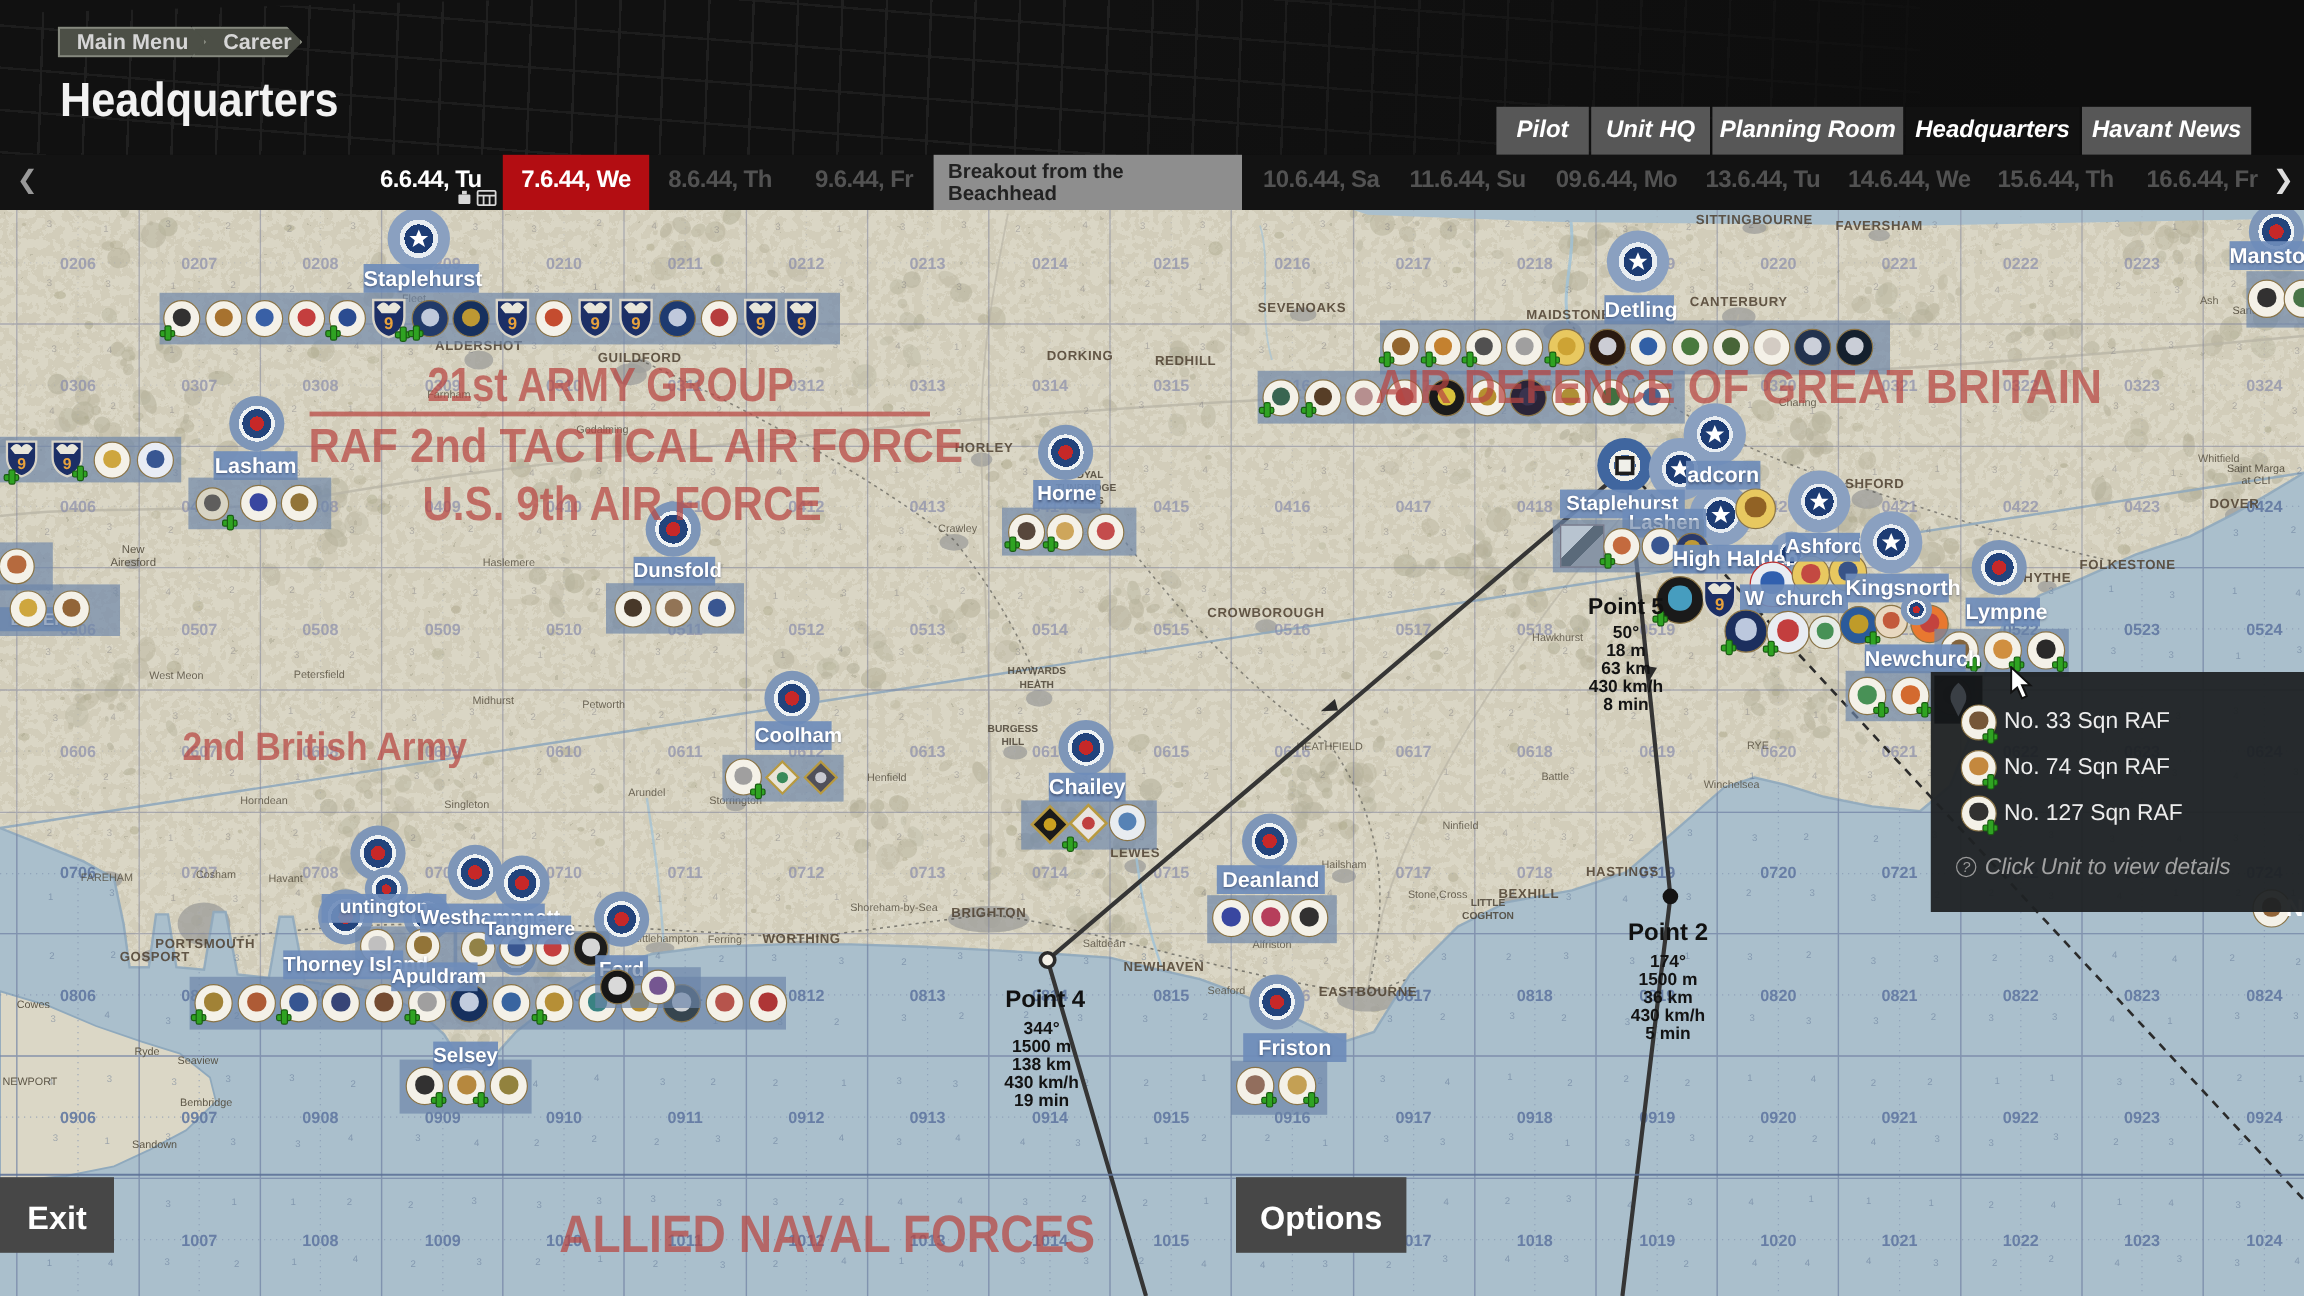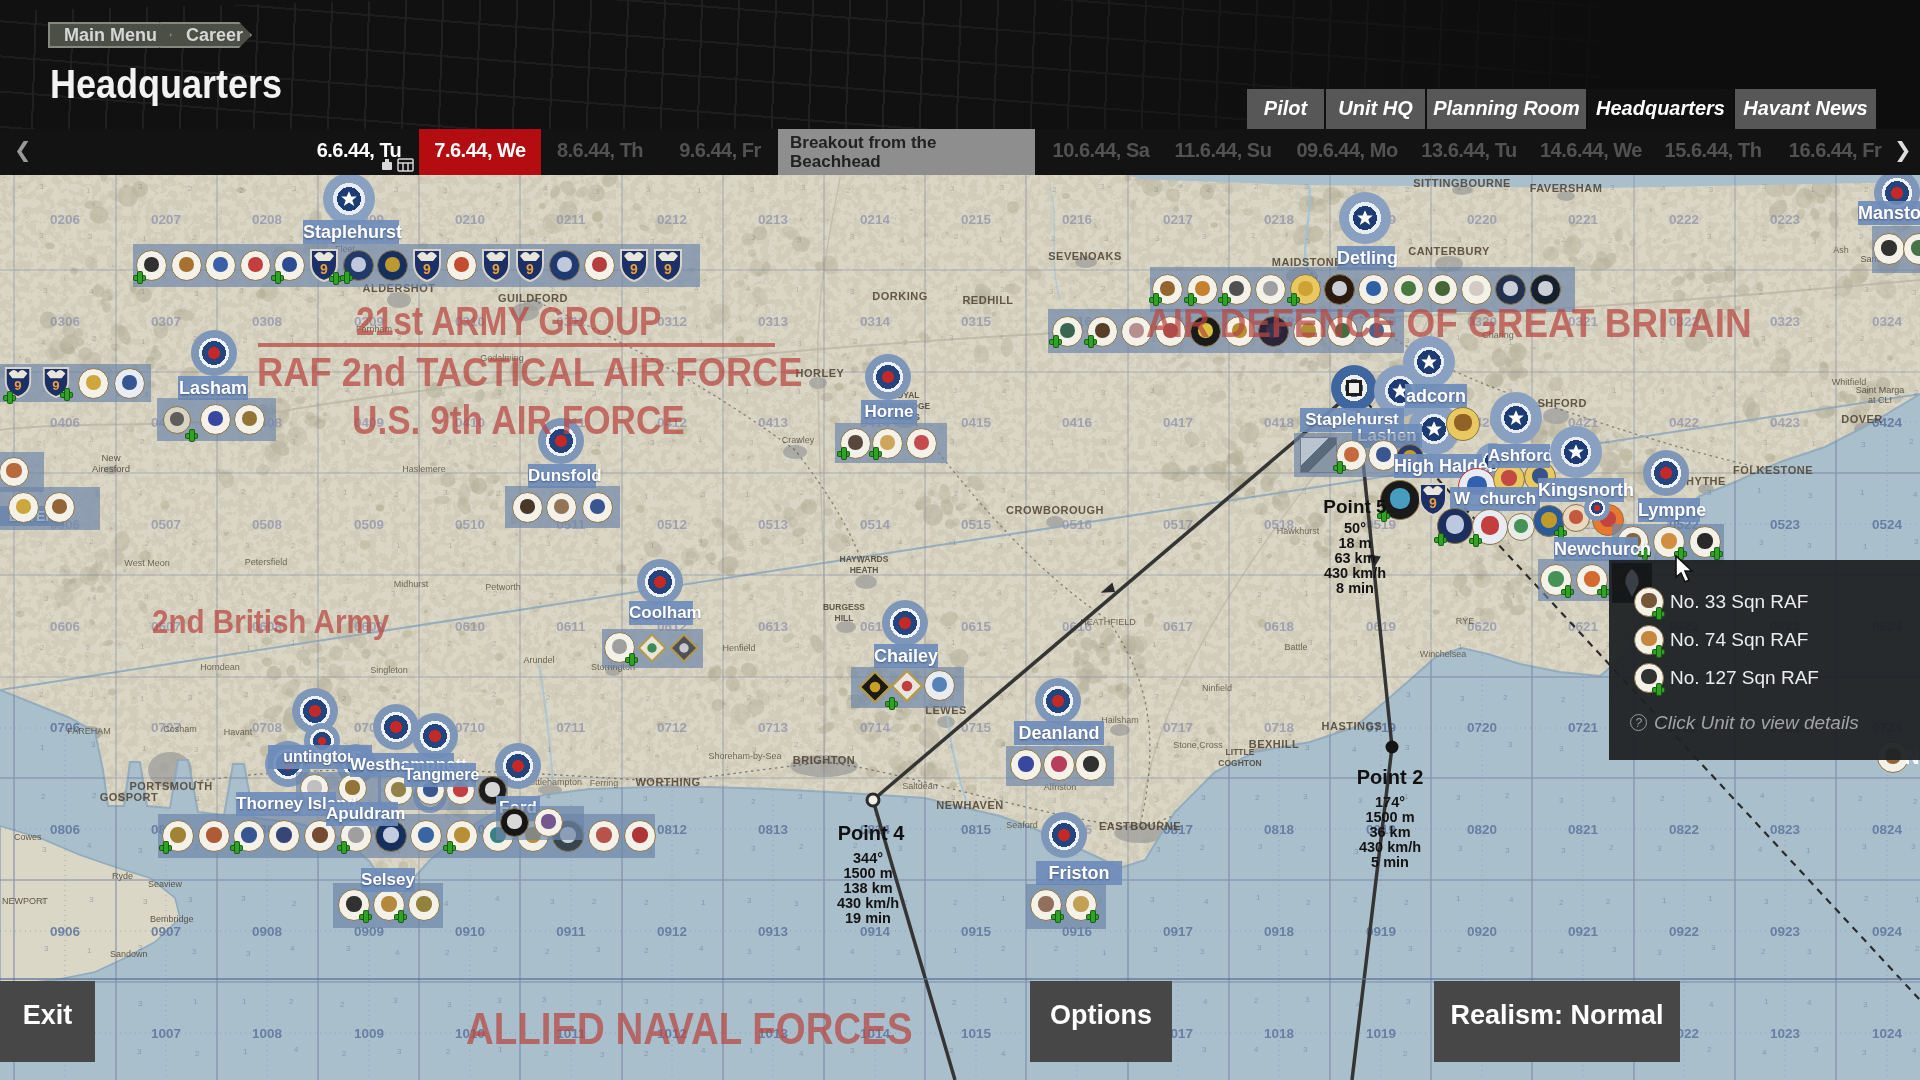--- a/index.html
+++ b/index.html
@@ -25,21 +25,21 @@
 .tab{position:absolute;top:89px;height:40px;background:#575757;color:#fff;font-weight:bold;font-style:italic;font-size:20px;text-align:center;line-height:38px}
 .tabon{background:#111}
 #datestrip{position:absolute;left:0;top:129px;width:1920px;height:46px;background:#131313}
 #oo{position:absolute;left:39px;top:0;width:260px;height:46px;background:linear-gradient(#c9c9c9,#a0a0a0);color:#2c2c2c;font-weight:bold;font-size:18px;line-height:44px;padding-left:16px;letter-spacing:-0.4px}
 .dw,.dr,.dd{position:absolute;top:0;height:46px;color:#fff;font-weight:bold;font-size:20px;text-align:center;line-height:42px;letter-spacing:-0.5px}
 .dr{background:#b30d12}
 .dd{color:#525252}
 #bko{position:absolute;left:778px;top:0;width:257px;height:46px;background:#8e8e8e;color:#222;font-weight:bold;font-size:17px;line-height:19px;padding:4px 0 0 12px;text-align:left}
 #larr{position:absolute;left:14px;top:9px;color:#999;font-size:21px}
 #rarr{position:absolute;left:1894px;top:9px;color:#ddd;font-size:21px}
-.btn{position:absolute;top:981px;height:81px;background:#474747;color:#fff;font-weight:bold;font-size:27px;text-align:center;line-height:69px}
+.btn{position:absolute;top:981px;height:63px;background:#474747;color:#fff;font-weight:bold;font-size:27px;text-align:center;line-height:69px}
 .btn.start{background:#0fa011;font-size:27px}
 </style></head>
 <body>
 <div id="stage">
 <svg width="1920" height="1080" viewBox="0 0 1920 1080" style="position:absolute;left:0;top:0">
 <rect x="0" y="175" width="1920" height="905" fill="#dad6c5"></rect>
 <defs>
 <filter id="tex" x="0" y="0" width="100%" height="100%">
 <feTurbulence type="fractalNoise" baseFrequency="0.13" numOctaves="4" seed="11"></feTurbulence>
 <feColorMatrix type="saturate" values="0"></feColorMatrix>
@@ -2834,14 +2834,13 @@
         <div class="dd" style="left:1408px;width:122px">13.6.44, Tu</div>
         <div class="dd" style="left:1530px;width:122px">14.6.44, We</div>
         <div class="dd" style="left:1652px;width:122px">15.6.44, Th</div>
         <div class="dd" style="left:1774px;width:122px">16.6.44, Fr</div>
   <div id="rarr">❯</div>
  </div>
 </div>
 
 <div class="btn" style="left:0px;width:95px">Exit</div>
 <div class="btn" style="left:1030px;width:142px">Options</div>
-<div class="btn" style="left:1434px;width:246px">Realism: Normal</div>
 
 </div>
 </body></html>

